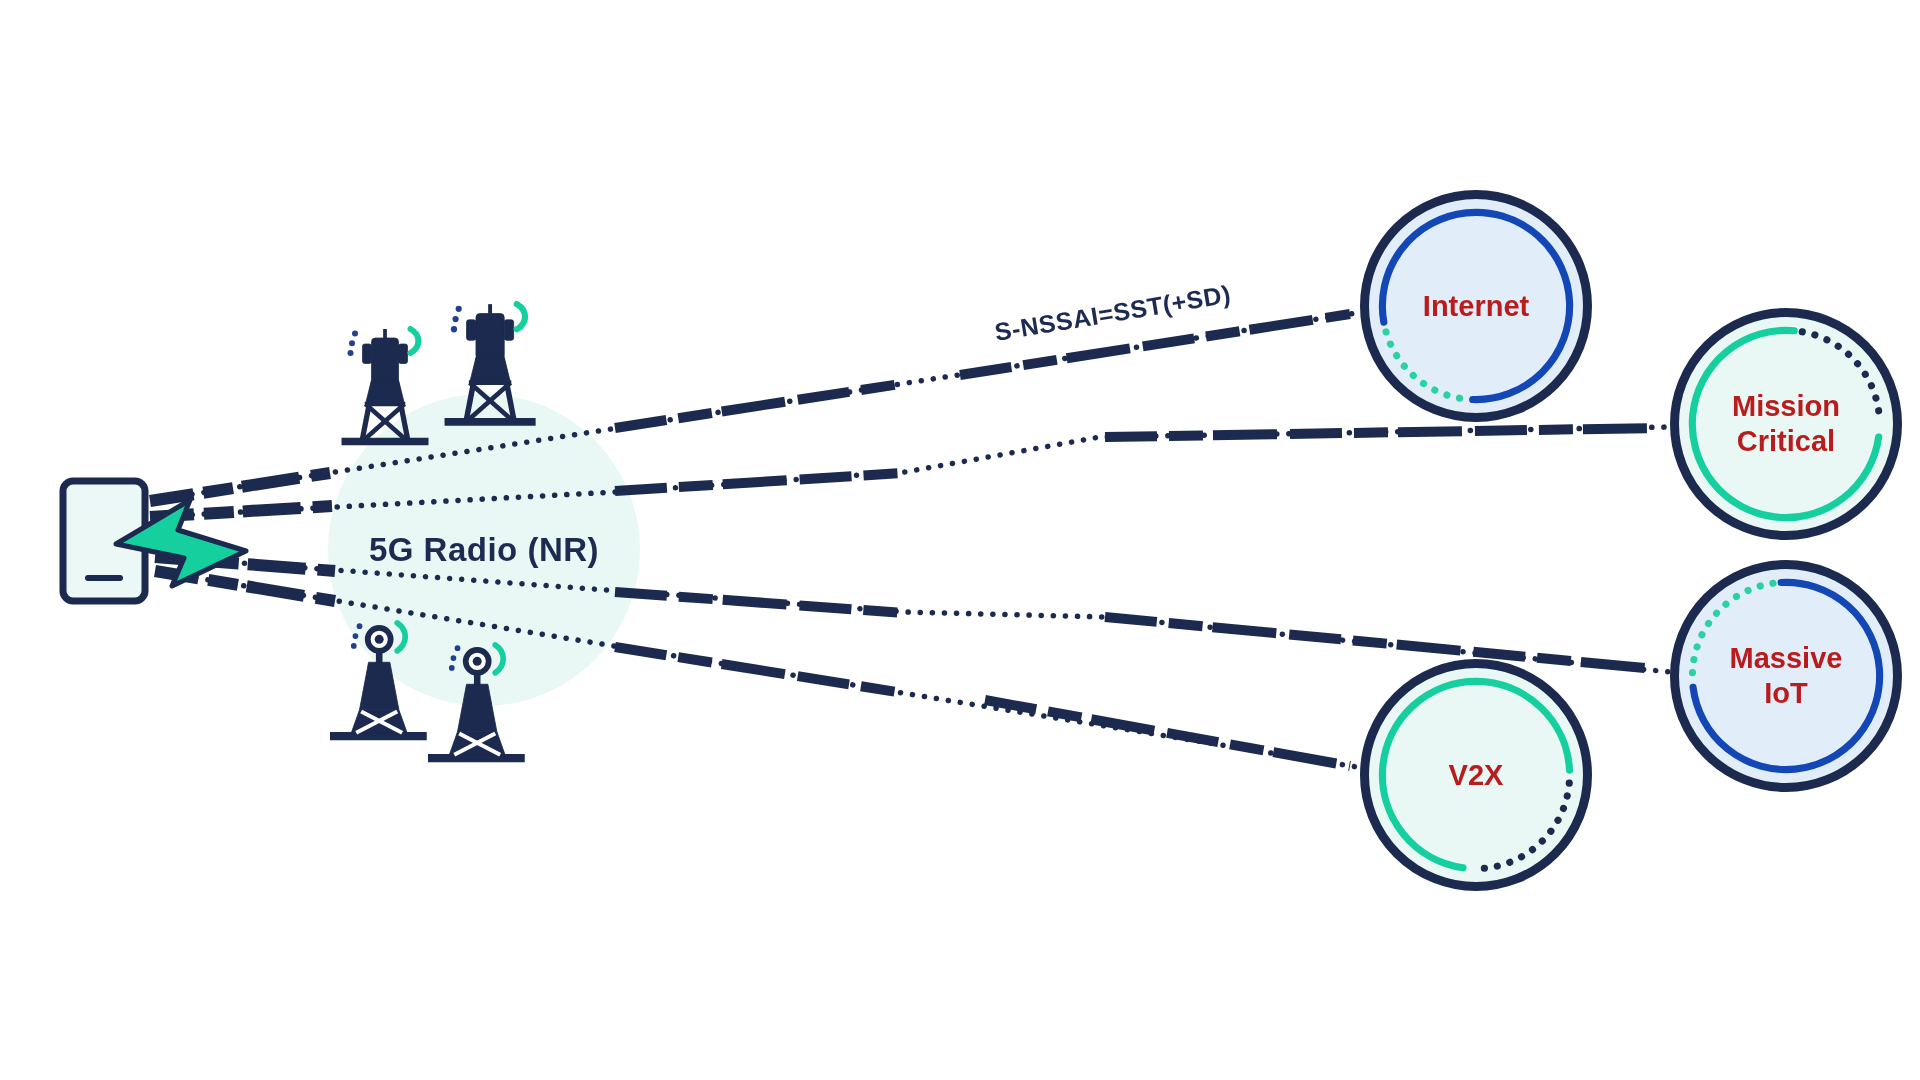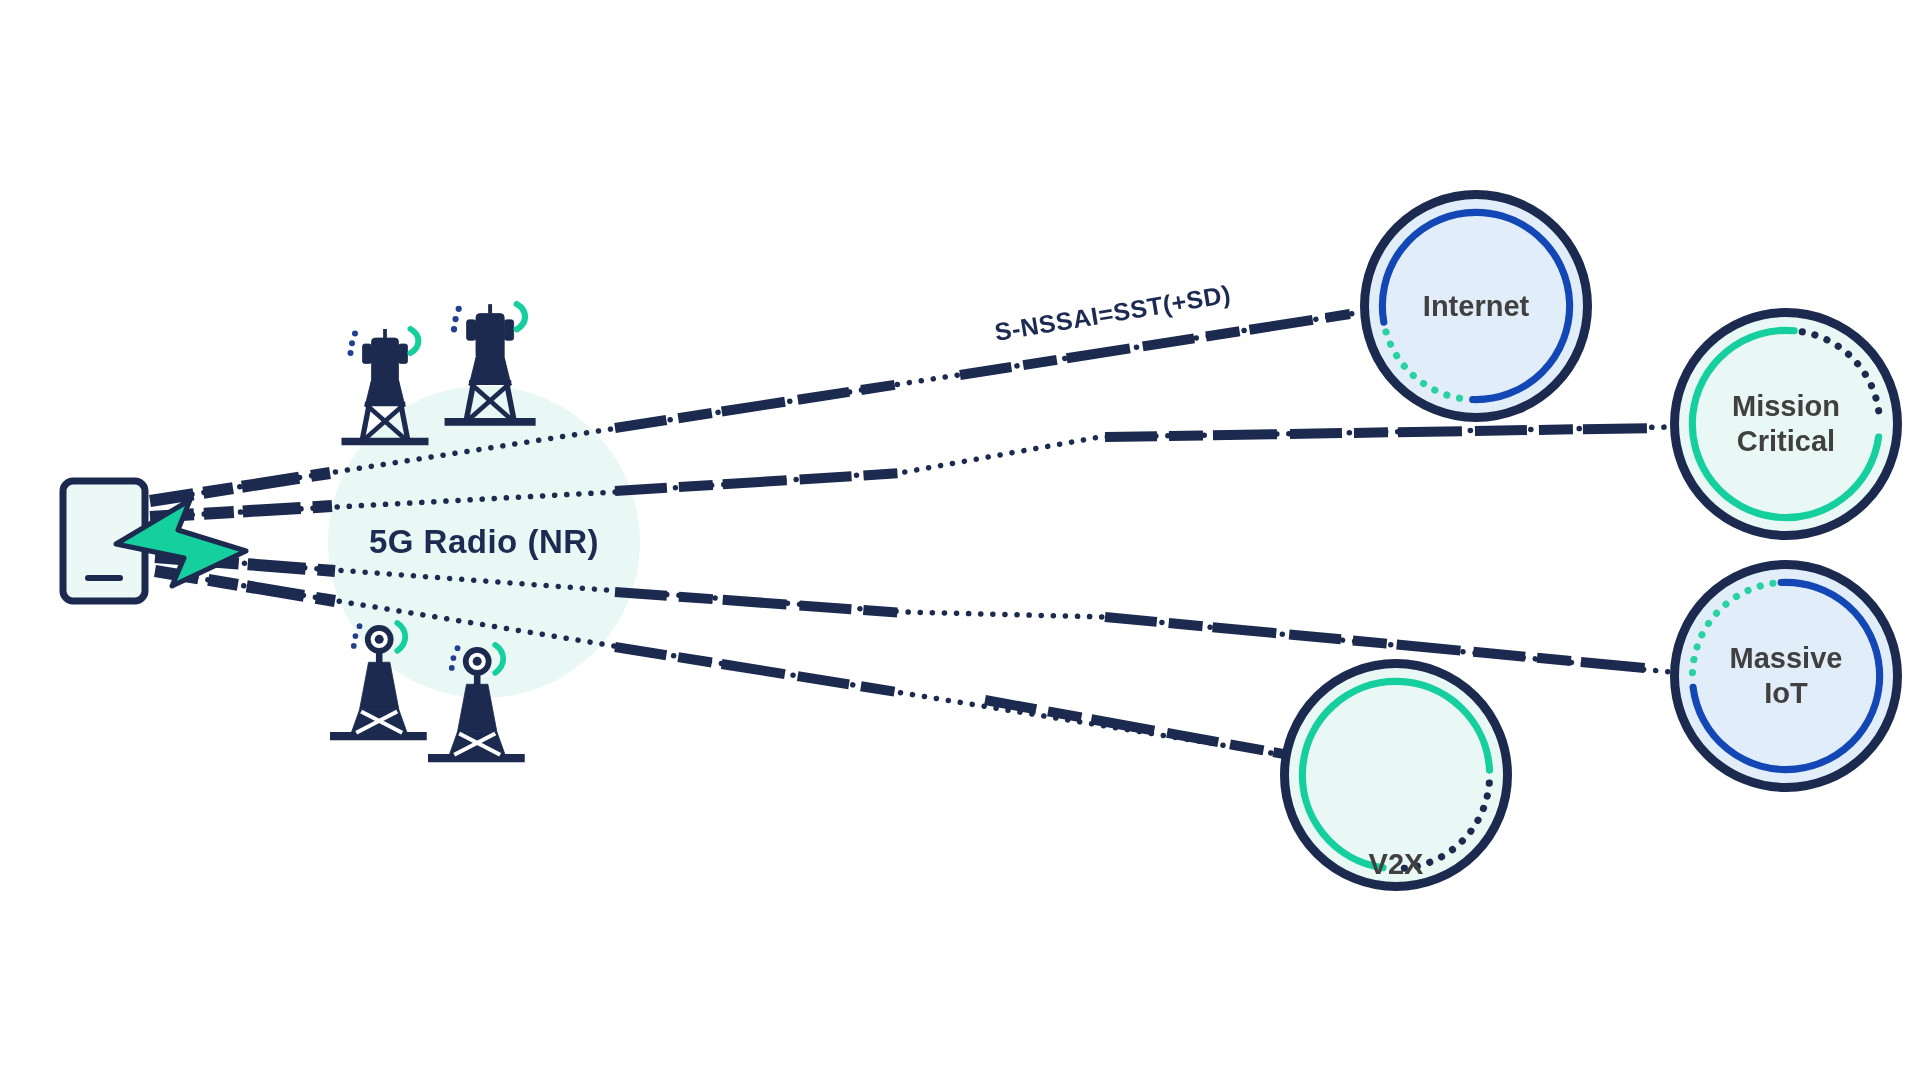--- a/index.html
+++ b/index.html
@@ -10,32 +10,32 @@
   .bubble{position:absolute;border-radius:50%;display:flex;align-items:center;justify-content:center;
           text-align:center;}
   .soft{background:#e9f8f4;}
   .softblue{background:#e2edfa;}
   .bubble .lbl{font-weight:700;color:#1d2b52;font-size:33px;letter-spacing:.5px;}
   .slice{position:absolute;width:214px;height:214px;border:9px solid #1b2a4e;border-radius:50%;
          display:flex;align-items:center;justify-content:center;text-align:center;}
   .slice-mint{background:#e9f8f4;}
   .slice-blue{background:#e2edfa;}
   .slice .ring{position:absolute;left:0;top:0;width:214px;height:214px;}
-  .slice .lbl{position:relative;z-index:2;font-weight:700;color:#404040;font-size:29px;line-height:1.2;}
+  .slice .lbl{position:relative;z-index:2;font-weight:700;color:#b91c1c;font-size:29px;line-height:1.2;}
   .slice .lbl span{display:block;}
   .conn-label{position:absolute;left:995px;top:318px;width:320px;transform:rotate(-9.3deg);
               transform-origin:left center;font-weight:700;font-size:25px;letter-spacing:.5px;
               color:#1d2b52;white-space:nowrap;}
 </style>
 </head>
 <body>
 
 <div class="canvas">
 
-  <div class="bubble soft" style="left:328px;top:386px;width:312px;height:312px;">
+  <div class="bubble soft" style="left:328px;top:394px;width:312px;height:312px;">
     <span class="lbl">5G Radio (NR)</span>
   </div>
 
   <svg class="layer" width="1920" height="1080" viewBox="0 0 1920 1080">
     <defs>
       <g id="tower" stroke="#1b2a4e" fill="#1b2a4e">
         <line x1="2" y1="154" x2="118" y2="154" stroke-width="10"></line>
         <line x1="46" y1="68" x2="30" y2="150" stroke-width="7"></line>
         <line x1="74" y1="68" x2="90" y2="150" stroke-width="7"></line>
         <line x1="34" y1="104" x2="86" y2="150" stroke-width="6"></line>
@@ -130,21 +130,21 @@
     <svg class="ring" viewBox="0 0 240 240">
       <path d="M 114.5 15.1 A 105 105 0 1 1 15.8 132.8" stroke="#1347b5" stroke-width="8" fill="none" stroke-linecap="round"></path>
       <path d="M 105.4 16.0 A 105 105 0 0 0 15.1 123.7" stroke="#2ad1a3" stroke-width="8" fill="none" stroke-linecap="round" stroke-dasharray="0.1 14.5"></path>
     </svg>
     <div class="lbl">
       <span>Massive</span>
       <span>IoT</span>
     </div>
   </div>
 
-  <div class="slice slice-mint" style="left:1280px;top:659px;align-items:flex-end;">
+  <div class="slice slice-mint" style="left:1360px;top:659px;">
     <svg class="ring" viewBox="0 0 240 240">
       <path d="M 224.9 114.5 A 105 105 0 1 0 105.4 224.0" stroke="#15cf9e" stroke-width="8" fill="none" stroke-linecap="round"></path>
       <path d="M 224.6 129.1 A 105 105 0 0 1 123.7 224.9" stroke="#1b2a4e" stroke-width="8" fill="none" stroke-linecap="round" stroke-dasharray="0.1 14.5"></path>
     </svg>
     <div class="lbl">
       <span>V2X</span>
     </div>
   </div>
 
 </div>

